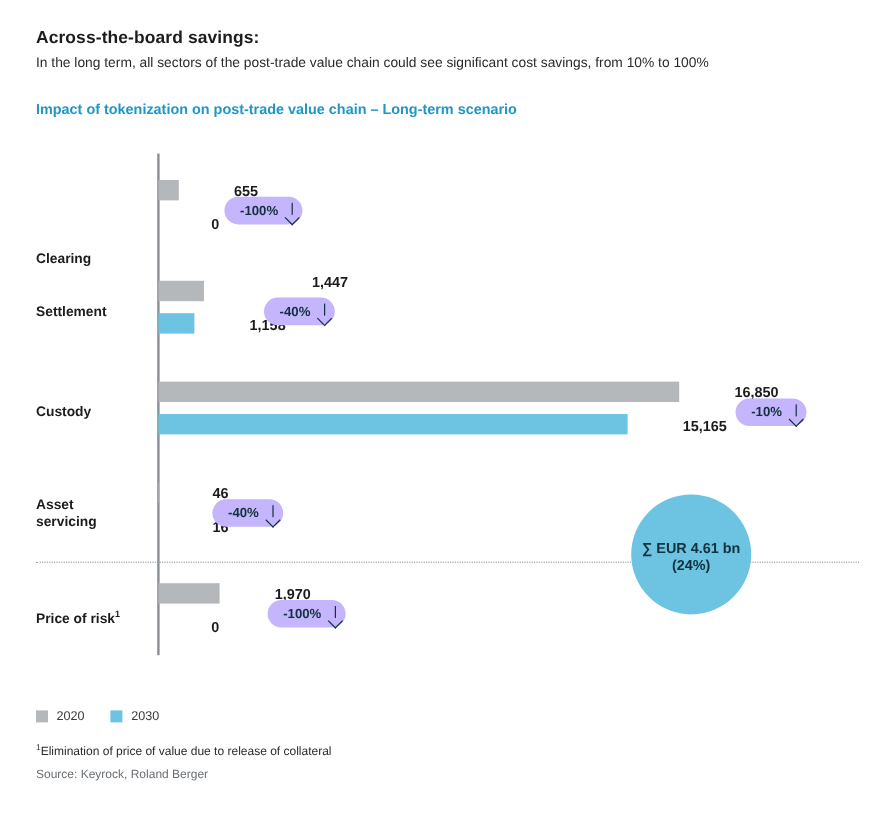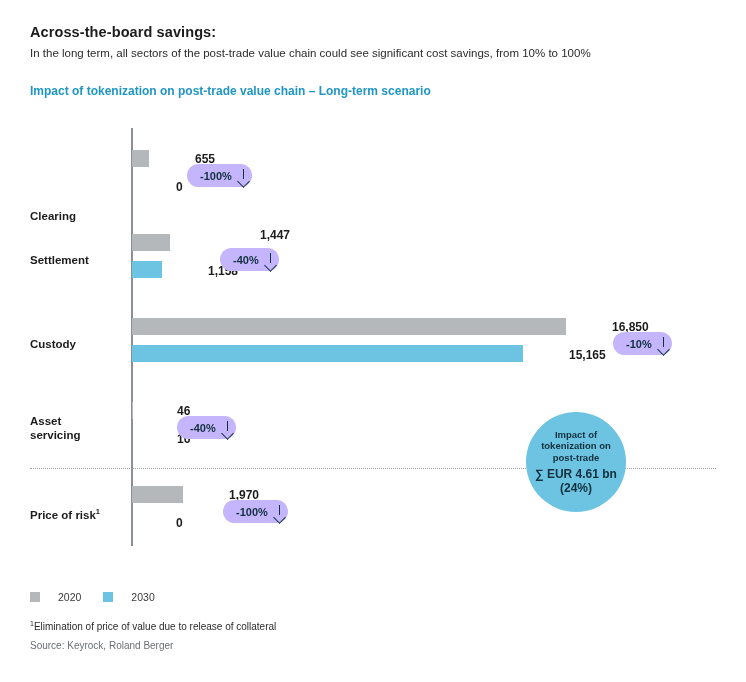--- a/index.html
+++ b/index.html
@@ -183,21 +183,21 @@
     position: absolute;
     left: 30px;
     top: 591px;
     display: flex;
     align-items: center;
     gap: 22px;
   }
   .legend-item {
     display: flex;
     align-items: center;
-    gap: 18px;
+    gap: 7px;
   }
   .legend-swatch {
     width: 10px;
     height: 10px;
     display: inline-block;
   }
   .legend-label {
     font-size: 10.5px;
     color: #3a3a3a;
   }
@@ -269,25 +269,20 @@
       <div class="bar gray" style="top: 486px; width: 51px;"></div>
       <div class="bar-value" style="left: 189px; top: 488px;">1,970</div>
       <div class="bar-value" style="left: 136px; top: 516px;">0</div>
       <div class="pill" style="left: 223px; top: 500px; width: 65px;">
         <span class="pill-text">-100%</span>
         <span class="arrow-down"></span>
       </div>
     </div>
 
   <div id="impact-circle">
-    <div class="ic-top">
-      <span>Impact of</span><br>
-      <span>tokenization on</span><br>
-      <span>post-trade</span>
-    </div>
     <div class="ic-main">∑ EUR 4.61 bn</div>
     <div class="ic-sub">(24%)</div>
   </div>
 </div>
 
 <div id="legend">
     <div class="legend-item">
       <span class="legend-swatch" style="background: rgb(181, 184, 187);"></span>
       <span class="legend-label">2020</span>
     </div>

